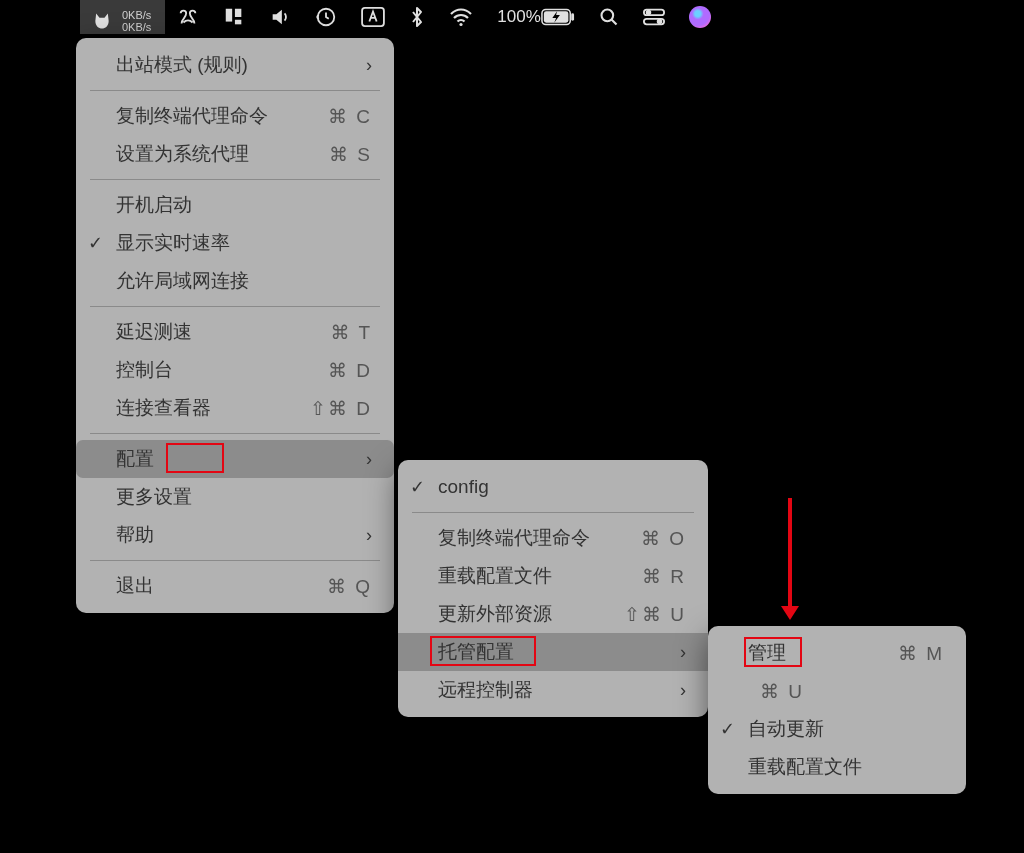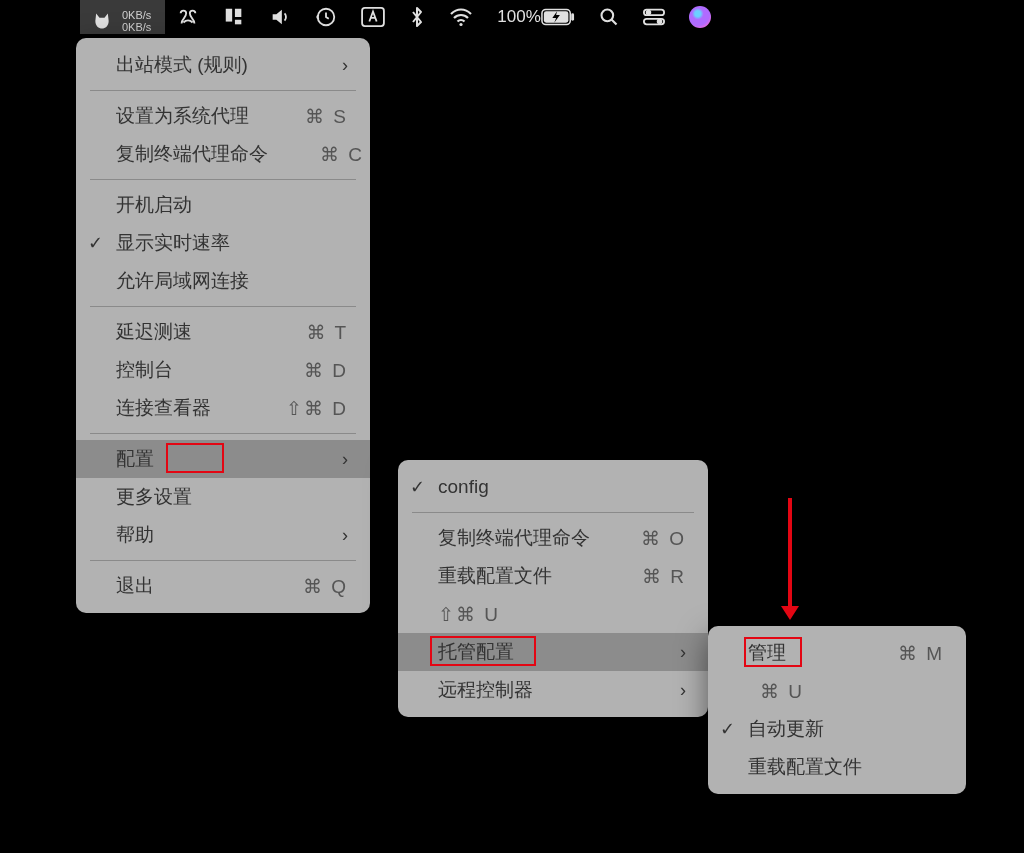--- a/index.html
+++ b/index.html
@@ -215,36 +215,36 @@
     </svg>
   </div>
 
   <div class="mb-item">
     <span class="siri-dot"></span>
   </div>
 
   <div style="width:40px;"></div>
 </div>
 
-<div class="menu" style="left:76px; top:38px; width:294px;">
+<div class="menu" style="left:76px; top:38px; width:318px;">
 
   <div class="row">
     <span class="label">出站模式 (规则)</span>
     <span class="chevron">›</span>
   </div>
   <div class="sep"></div>
 
+  <div class="row">
+    <span class="label">复制终端代理命令</span>
+    <span class="shortcut">⌘ C</span>
+  </div>
   <div class="row">
     <span class="label">设置为系统代理</span>
     <span class="shortcut">⌘ S</span>
   </div>
-  <div class="row">
-    <span class="label">复制终端代理命令</span>
-    <span class="shortcut">⌘ C</span>
-  </div>
   <div class="sep"></div>
 
   <div class="row">
     <span class="label">开机启动</span>
   </div>
   <div class="row">
     <span class="check">✓</span>
     <span class="label">显示实时速率</span>
   </div>
   <div class="row">
@@ -259,21 +259,21 @@
   <div class="row">
     <span class="label">控制台</span>
     <span class="shortcut">⌘ D</span>
   </div>
   <div class="row">
     <span class="label">连接查看器</span>
     <span class="shortcut">⇧⌘ D</span>
   </div>
   <div class="sep"></div>
 
-  <div class="row hovered" style="position:relative;">
+  <div class="row hovered" style="position:relative;border-radius:7px;">
     <span class="label">配置</span>
     <span class="chevron">›</span>
     <span class="highlight-box" style="left:90px; top:3px; width:58px; height:30px;"></span>
   </div>
   <div class="row">
     <span class="label">更多设置</span>
   </div>
   <div class="row">
     <span class="label">帮助</span>
     <span class="chevron">›</span>
@@ -296,20 +296,21 @@
 
   <div class="row">
     <span class="label">复制终端代理命令</span>
     <span class="shortcut">⌘ O</span>
   </div>
   <div class="row">
     <span class="label">重载配置文件</span>
     <span class="shortcut">⌘ R</span>
   </div>
   <div class="row">
+    <span class="label">更新外部资源</span>
     <span class="shortcut">⇧⌘ U</span>
   </div>
 
   <div class="row hovered" style="position:relative;">
     <span class="label">托管配置</span>
     <span class="chevron">›</span>
     <span class="highlight-box" style="left:32px; top:3px; width:106px; height:30px;"></span>
   </div>
 
   <div class="row">

